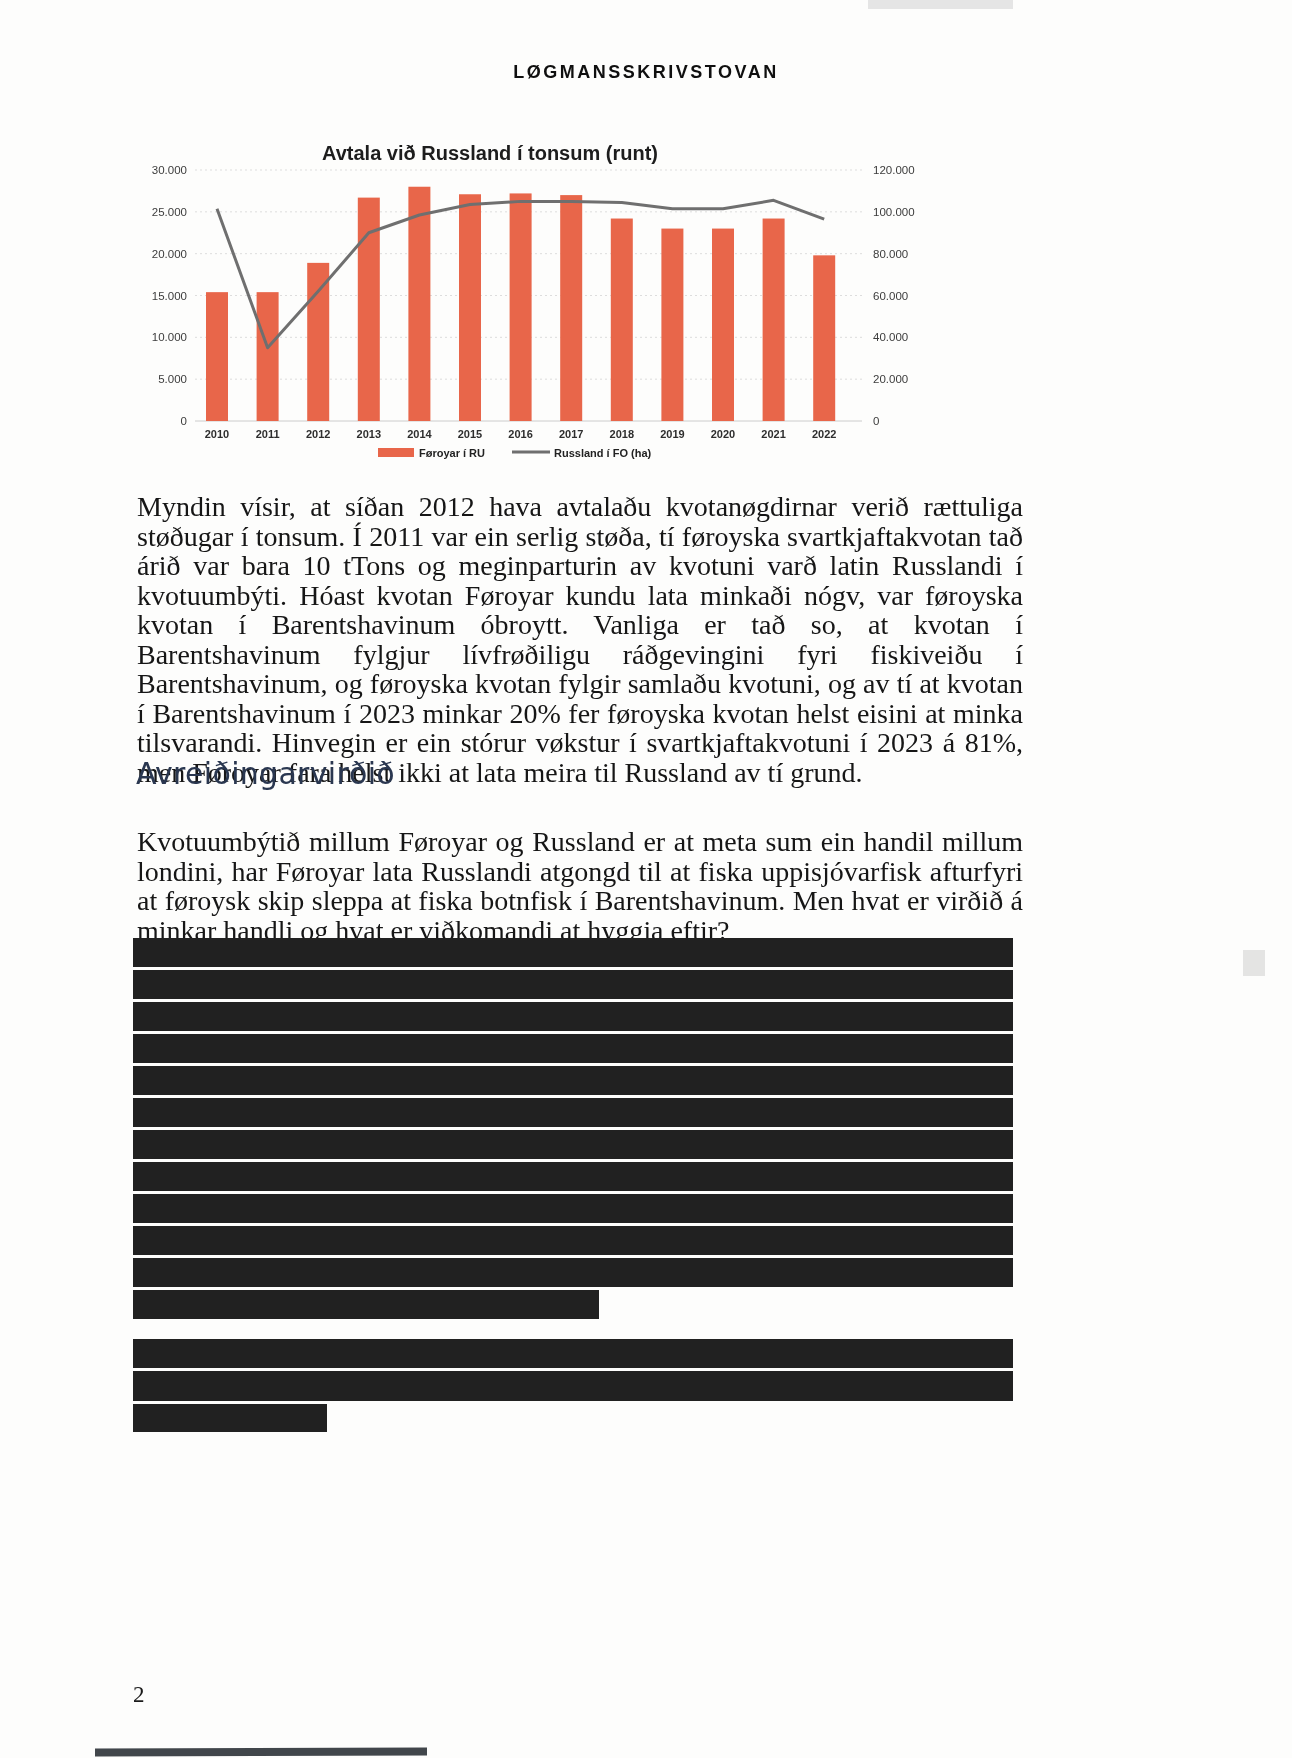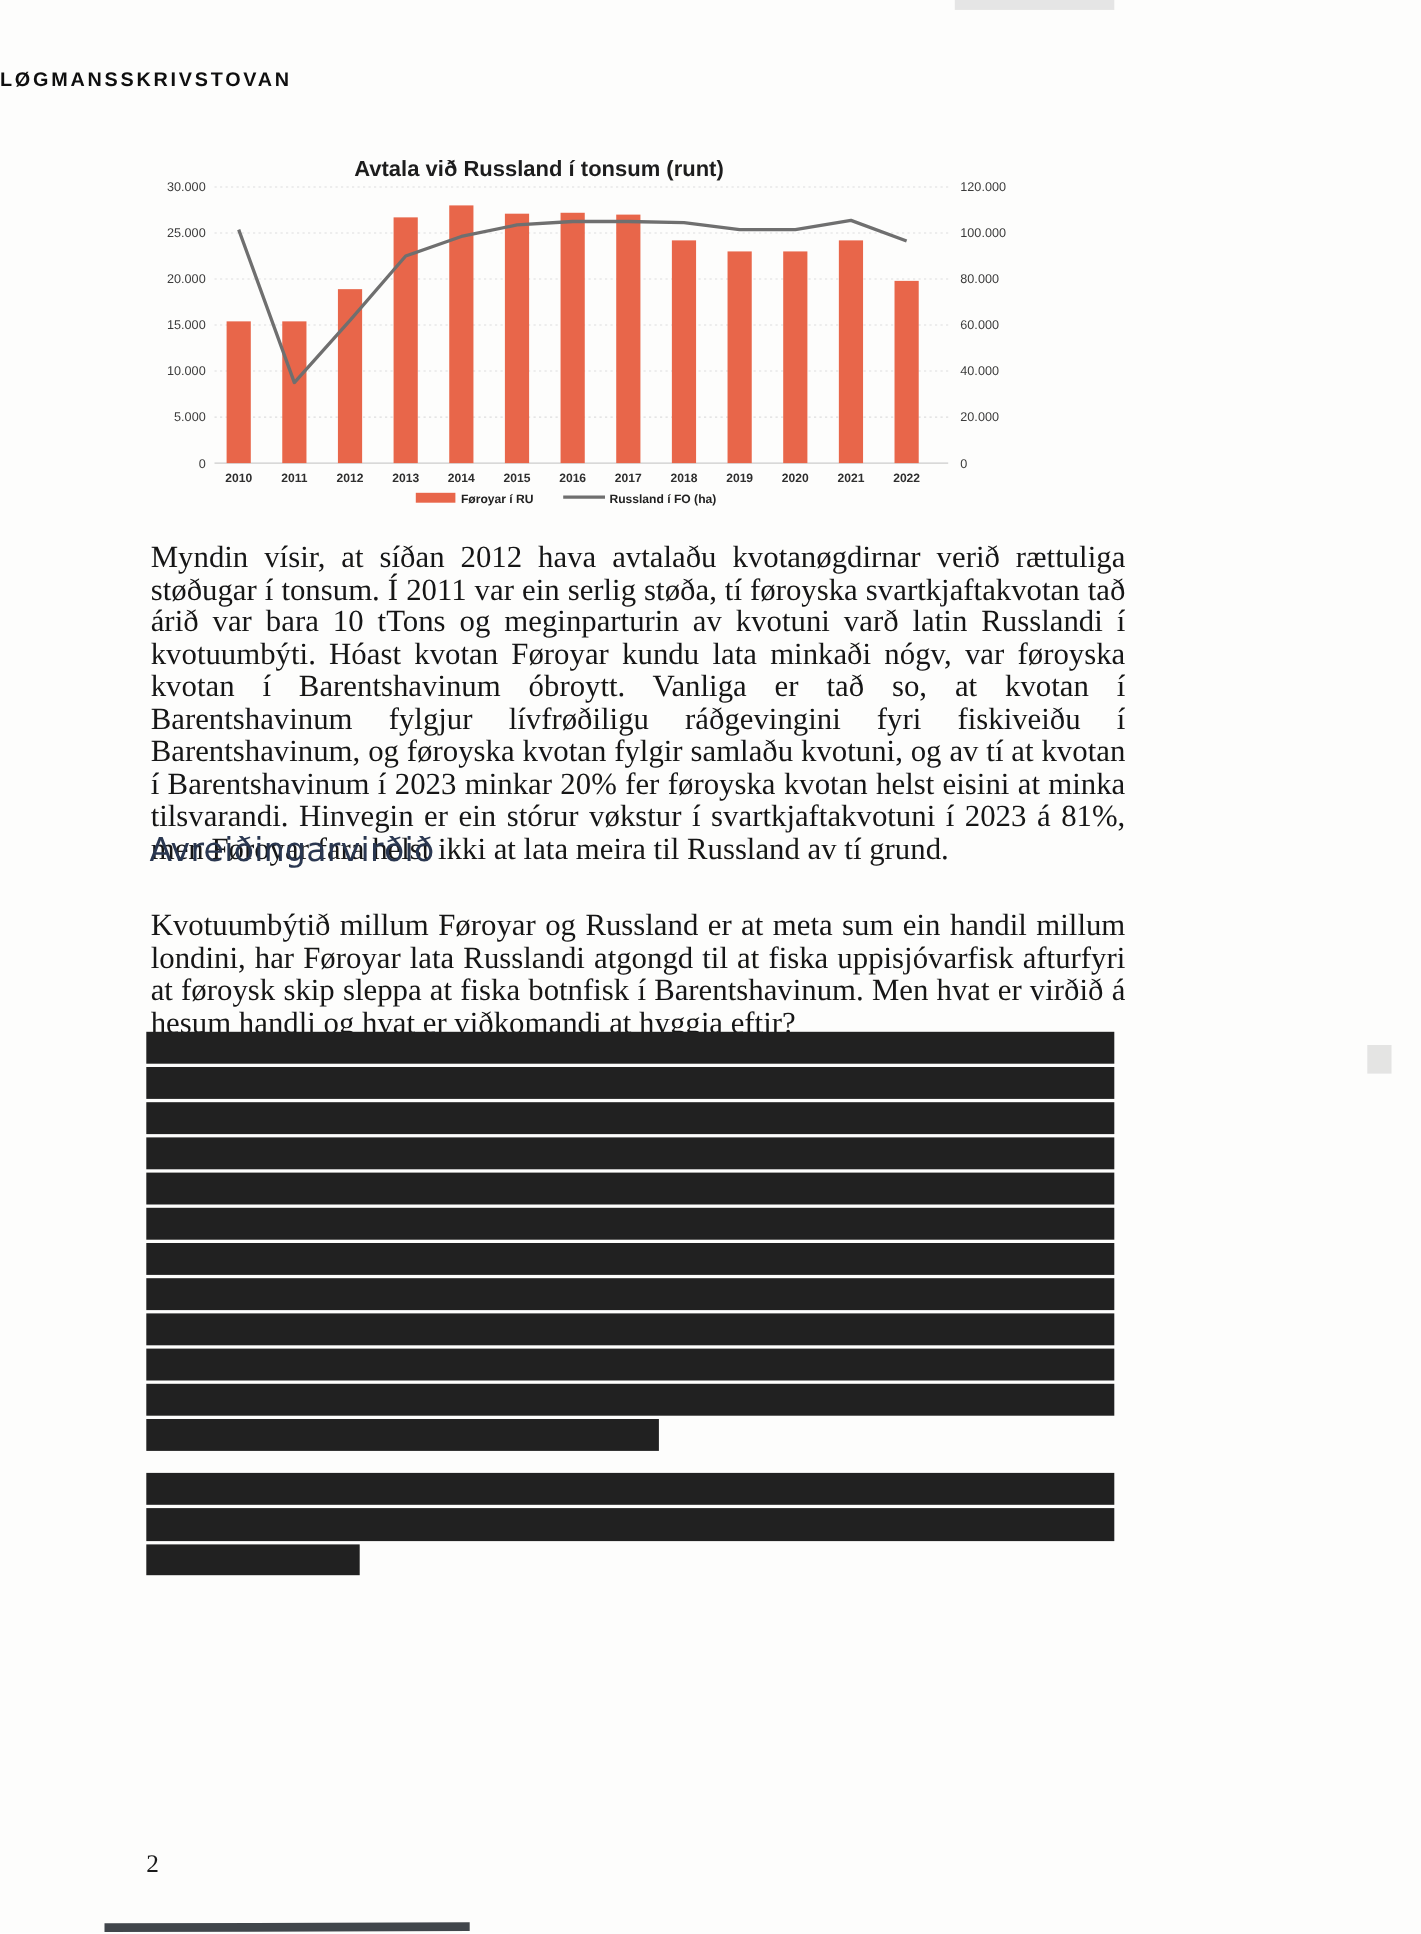--- a/index.html
+++ b/index.html
@@ -1,19 +1,19 @@
 <!DOCTYPE html>
 <html><head>
 <meta charset="utf-8">
 <style>
   html,body{margin:0;padding:0;}
   body{width:1292px;height:1758px;background:#ffffff;position:relative;overflow:hidden;}
   .page{position:absolute;inset:0;background:#fdfdfc;}
 
-  .header{position:absolute;top:62px;left:0;width:100%;text-align:left;
+  .header{position:absolute;top:62px;left:0;width:100%;text-align:center;
     font-family:"Liberation Sans",sans-serif;font-weight:700;font-size:18px;
     letter-spacing:2.5px;color:#0f0f0f;}
 
   .chart{position:absolute;left:140px;top:136px;width:800px;height:336px;}
 
   .para{position:absolute;left:137px;width:886px;font-family:"Liberation Serif",serif;
     font-size:28px;line-height:29.5px;text-align:justify;color:#161616;margin:0;}
   .p1{top:492px;}
   .p2{top:827px;}
 
@@ -91,21 +91,21 @@
         <rect x="238" y="312" width="36" height="9" fill="#e8664a"></rect>
         <text x="279" y="321" font-size="11" font-weight="bold" fill="#222" font-family="&quot;Liberation Sans&quot;,sans-serif">Føroyar í RU</text>
         <line x1="372" y1="316" x2="410" y2="316" stroke="#6f6f6f" stroke-width="3"></line>
         <text x="414" y="321" font-size="11" font-weight="bold" fill="#222" font-family="&quot;Liberation Sans&quot;,sans-serif">Russland í FO (ha)</text>
       </svg></div>
 
   <p class="para p1">Myndin vísir, at síðan 2012 hava avtalaðu kvotanøgdirnar verið rættuliga støðugar í tonsum. Í 2011 var ein serlig støða, tí føroyska svartkjaftakvotan tað árið var bara 10 tTons og meginparturin av kvotuni varð latin Russlandi í kvotuumbýti. Hóast kvotan Føroyar kundu lata minkaði nógv, var føroyska kvotan í Barentshavinum óbroytt. Vanliga er tað so, at kvotan í Barentshavinum fylgjur lívfrøðiligu ráðgevingini fyri fiskiveiðu í Barentshavinum, og føroyska kvotan fylgir samlaðu kvotuni, og av tí at kvotan í Barentshavinum í 2023 minkar 20% fer føroyska kvotan helst eisini at minka tilsvarandi. Hinvegin er ein stórur vøkstur í svartkjaftakvotuni í 2023 á 81%, men Føroyar fara helst ikki at lata meira til Russland av tí grund.</p>
 
   <h2 class="heading">Avreiðingarvirðið</h2>
 
-  <p class="para p2">Kvotuumbýtið millum Føroyar og Russland er at meta sum ein handil millum londini, har Føroyar lata Russlandi atgongd til at fiska uppisjóvarfisk afturfyri at føroysk skip sleppa at fiska botnfisk í Barentshavinum. Men hvat er virðið á hesum handli og hvat er viðkomandi at hyggja eftir?</p>
+  <p class="para p2">Kvotuumbýtið millum Føroyar og Russland er at meta sum ein handil millum londini, har Føroyar lata Russlandi atgongd til at fiska uppisjóvarfisk afturfyri at føroysk skip sleppa at fiska botnfisk í Barentshavinum. Men hvat er virðið á minkar handli og hvat er viðkomandi at hyggja eftir?</p>
 
   <div class="redactions" id="redactions">
       <div class="redline" style="width: 100%; height: 29px;"></div>
       <div class="redline" style="width: 100%; height: 29px;"></div>
       <div class="redline" style="width: 100%; height: 29px;"></div>
       <div class="redline" style="width: 100%; height: 29px;"></div>
       <div class="redline" style="width: 100%; height: 29px;"></div>
       <div class="redline" style="width: 100%; height: 29px;"></div>
       <div class="redline" style="width: 100%; height: 29px;"></div>
       <div class="redline" style="width: 100%; height: 29px;"></div>

